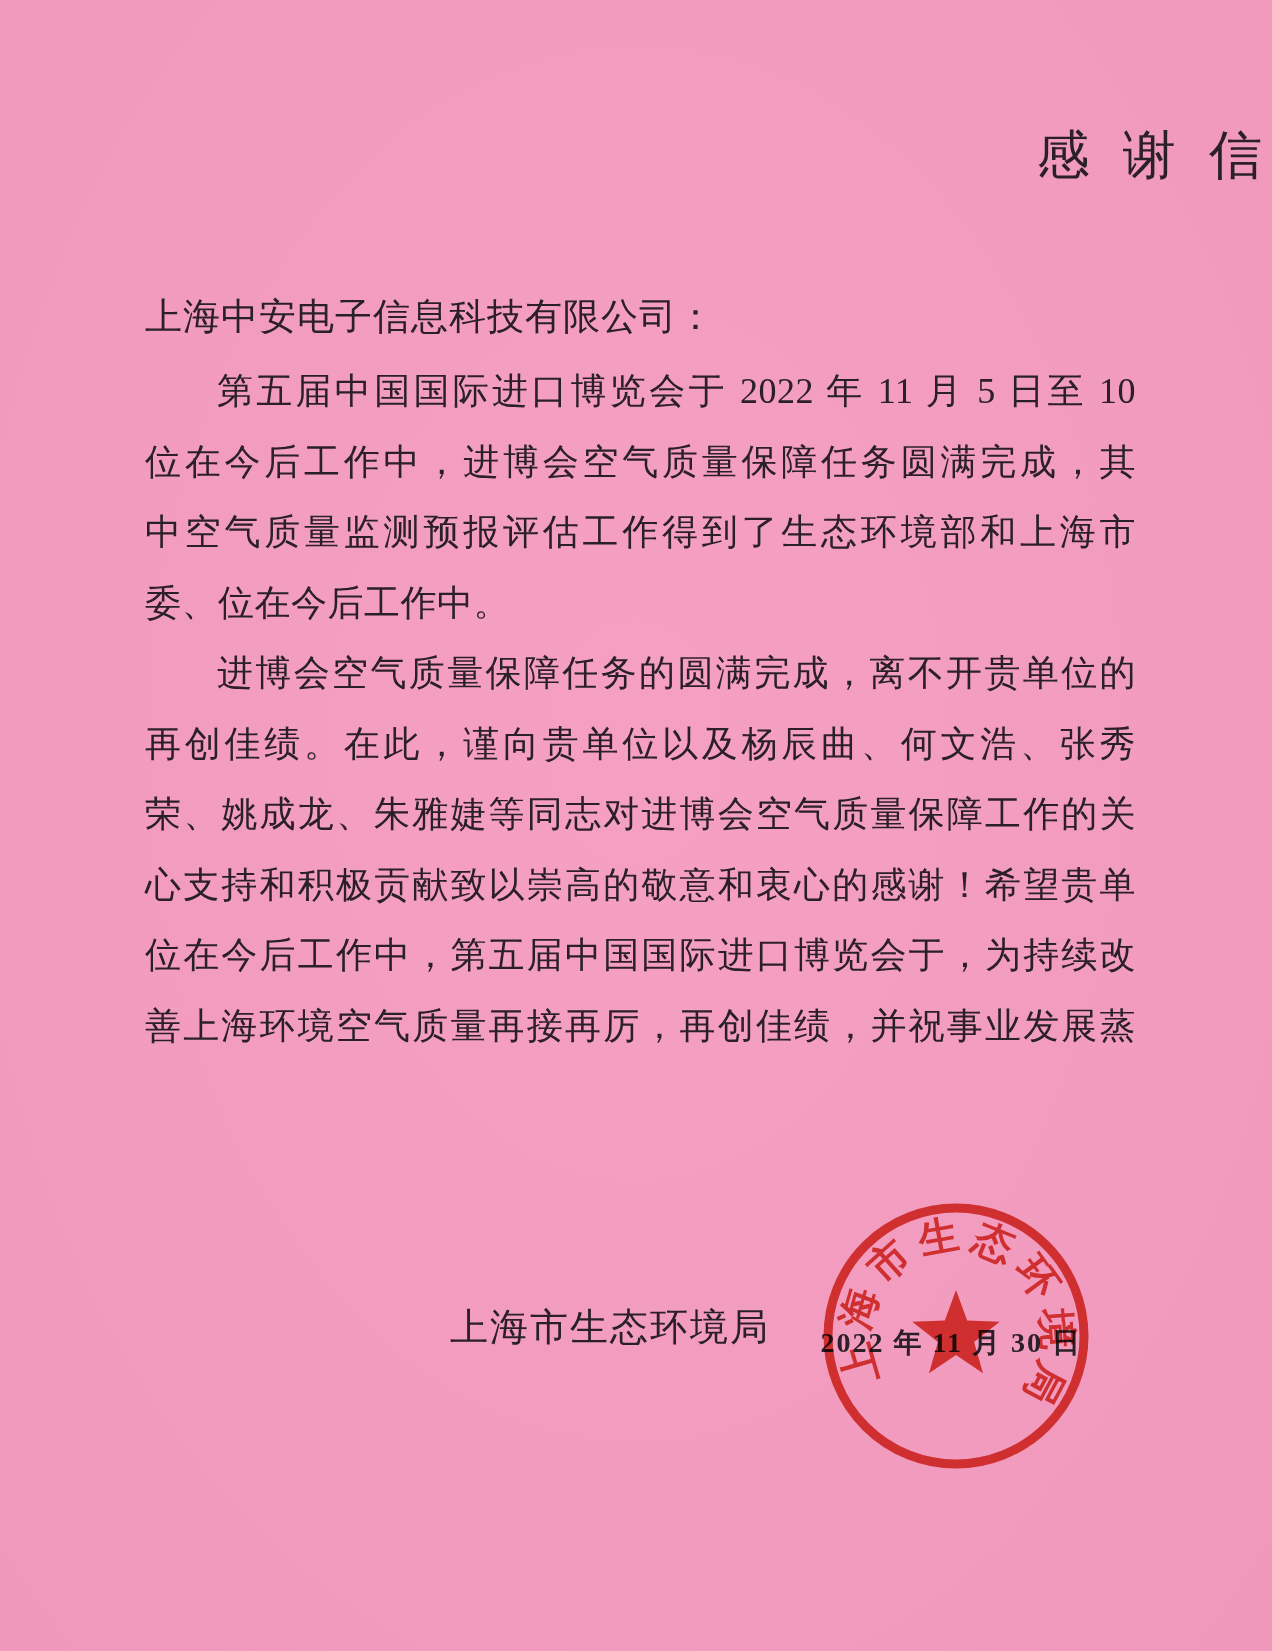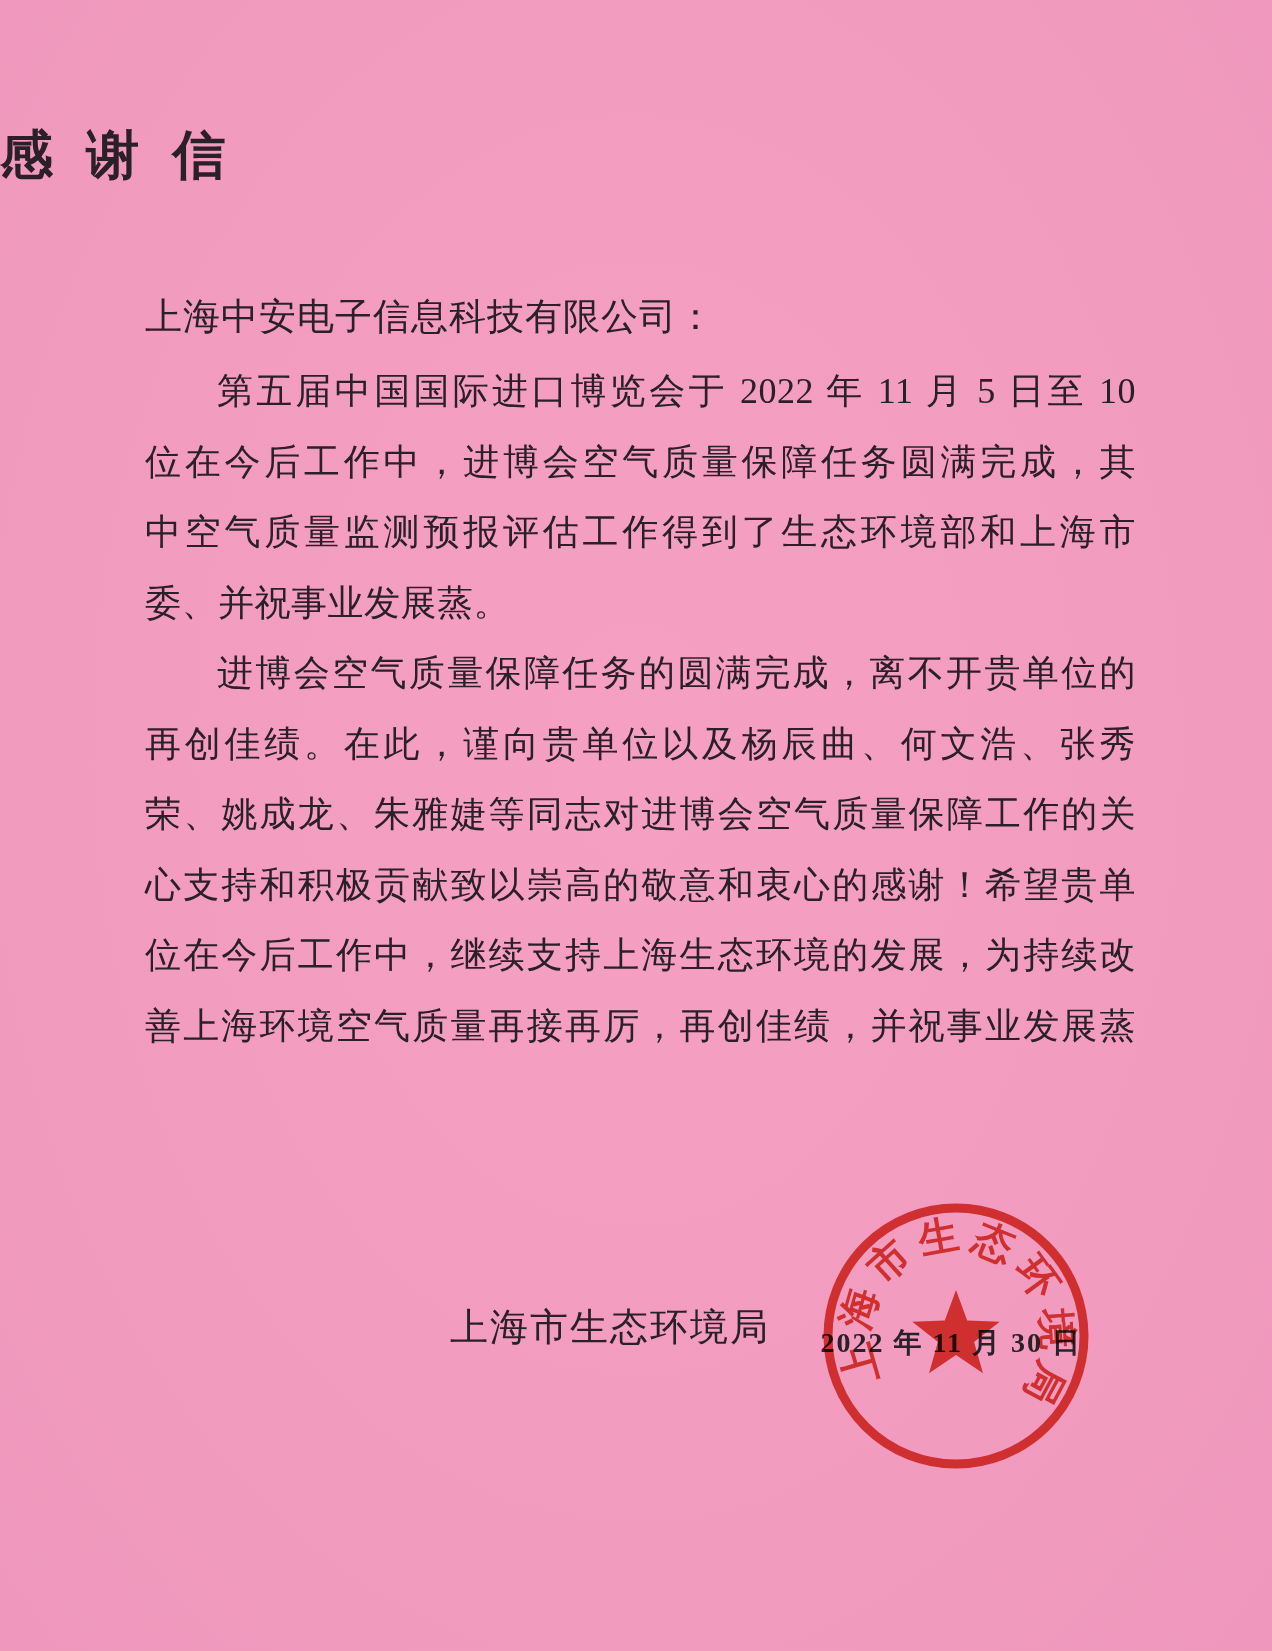--- a/index.html
+++ b/index.html
@@ -18,23 +18,23 @@
     margin:0 auto;
     background:var(--paper);
     background-image:radial-gradient(ellipse at 50% 45%, rgba(255,255,255,0.04), rgba(0,0,0,0.025));
     overflow:hidden;
     color:var(--ink);
   }
   .title{
     position:absolute;
     top:120px;left:0;right:0;
     margin:0;
-    text-align:left;
+    text-align:right;
     font-size:53px;
-    font-weight:700;
+    font-weight:400;
     letter-spacing:10px;
     color:var(--ink);
   }
   .salutation{
     position:absolute;
     left:145px;top:292px;
     font-size:37px;
     letter-spacing:1px;
     white-space:nowrap;
   }
@@ -97,26 +97,26 @@
 <div class="page">
 
   <h1 class="title">感 谢 信</h1>
 
   <div class="salutation">上海中安电子信息科技有限公司：</div>
 
   <div class="body">
     <div class="line just indent">第五届中国国际进口博览会于 2022 年 11 月 5 日至 10</div>
     <div class="line just">位在今后工作中，进博会空气质量保障任务圆满完成，其</div>
     <div class="line just">中空气质量监测预报评估工作得到了生态环境部和上海市</div>
-    <div class="line">委、并祝事业发展蒸。</div>
+    <div class="line">委、位在今后工作中。</div>
     <div class="line just indent">进博会空气质量保障任务的圆满完成，离不开贵单位的</div>
     <div class="line just">再创佳绩。在此，谨向贵单位以及杨辰曲、何文浩、张秀</div>
     <div class="line just">荣、姚成龙、朱雅婕等同志对进博会空气质量保障工作的关</div>
     <div class="line just">心支持和积极贡献致以崇高的敬意和衷心的感谢！希望贵单</div>
-    <div class="line just">位在今后工作中，继续支持上海生态环境的发展，为持续改</div>
+    <div class="line just">位在今后工作中，第五届中国国际进口博览会于，为持续改</div>
     <div class="line just">善上海环境空气质量再接再厉，再创佳绩，并祝事业发展蒸</div>
   </div>
 
   <div class="signature">上海市生态环境局</div>
   <div class="date">2022 年 11 月 30 日</div>
 
   <svg class="stamp" viewBox="0 0 290 290" xmlns="http://www.w3.org/2000/svg" aria-hidden="true">
     <circle class="stamp-border" cx="145" cy="145" r="128"></circle>
     <polygon class="stamp-star" points="145,99 156.2,129.6 188.7,130.8 163.1,150.9 172,182.2 145,164 118,182.2 126.9,150.9 101.3,130.8 133.8,129.6"></polygon>
     <g id="stamp-chars">

